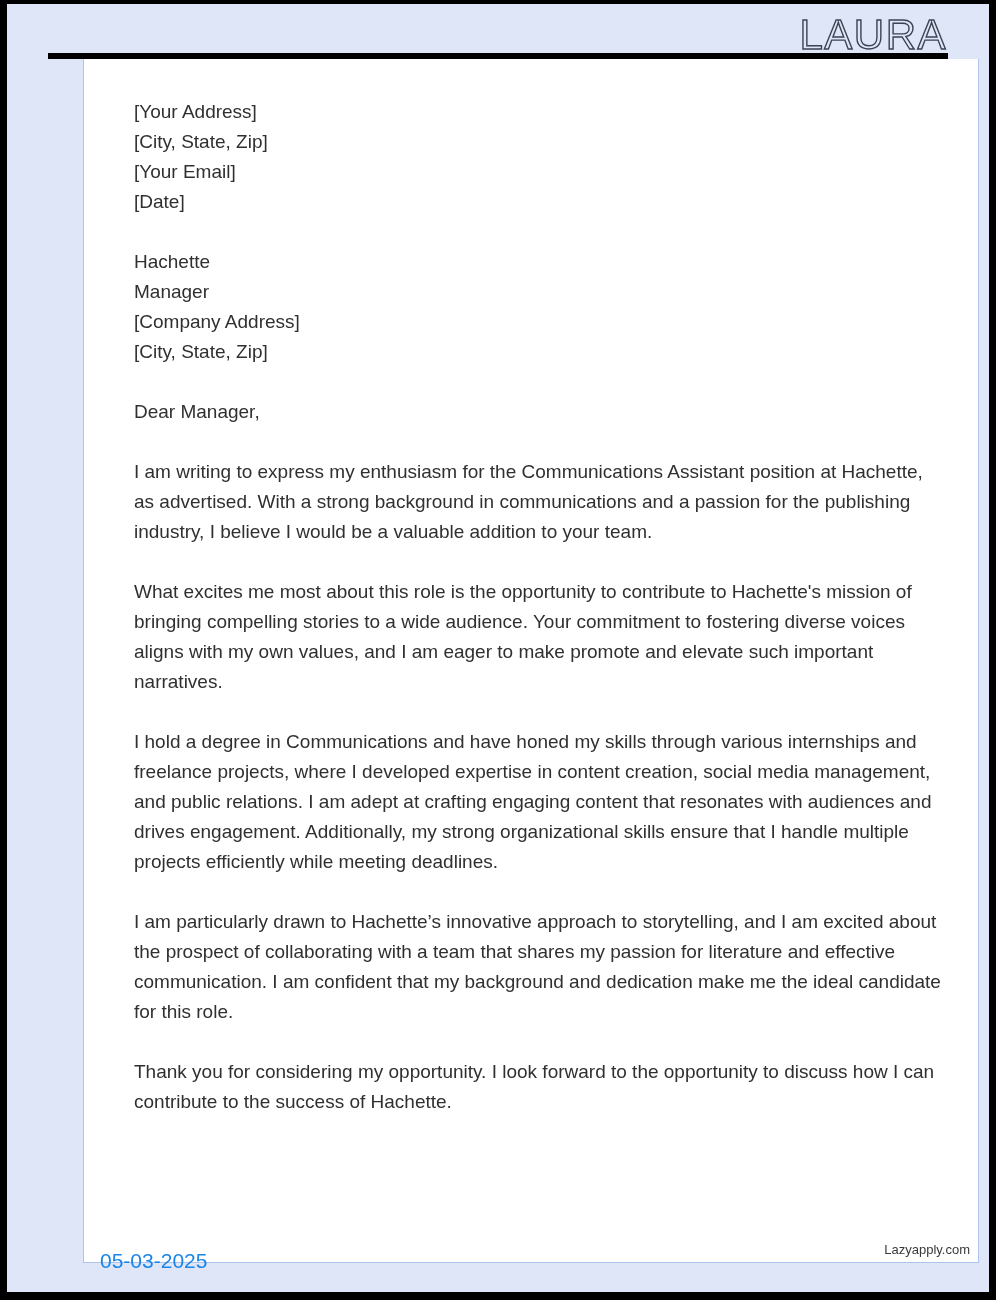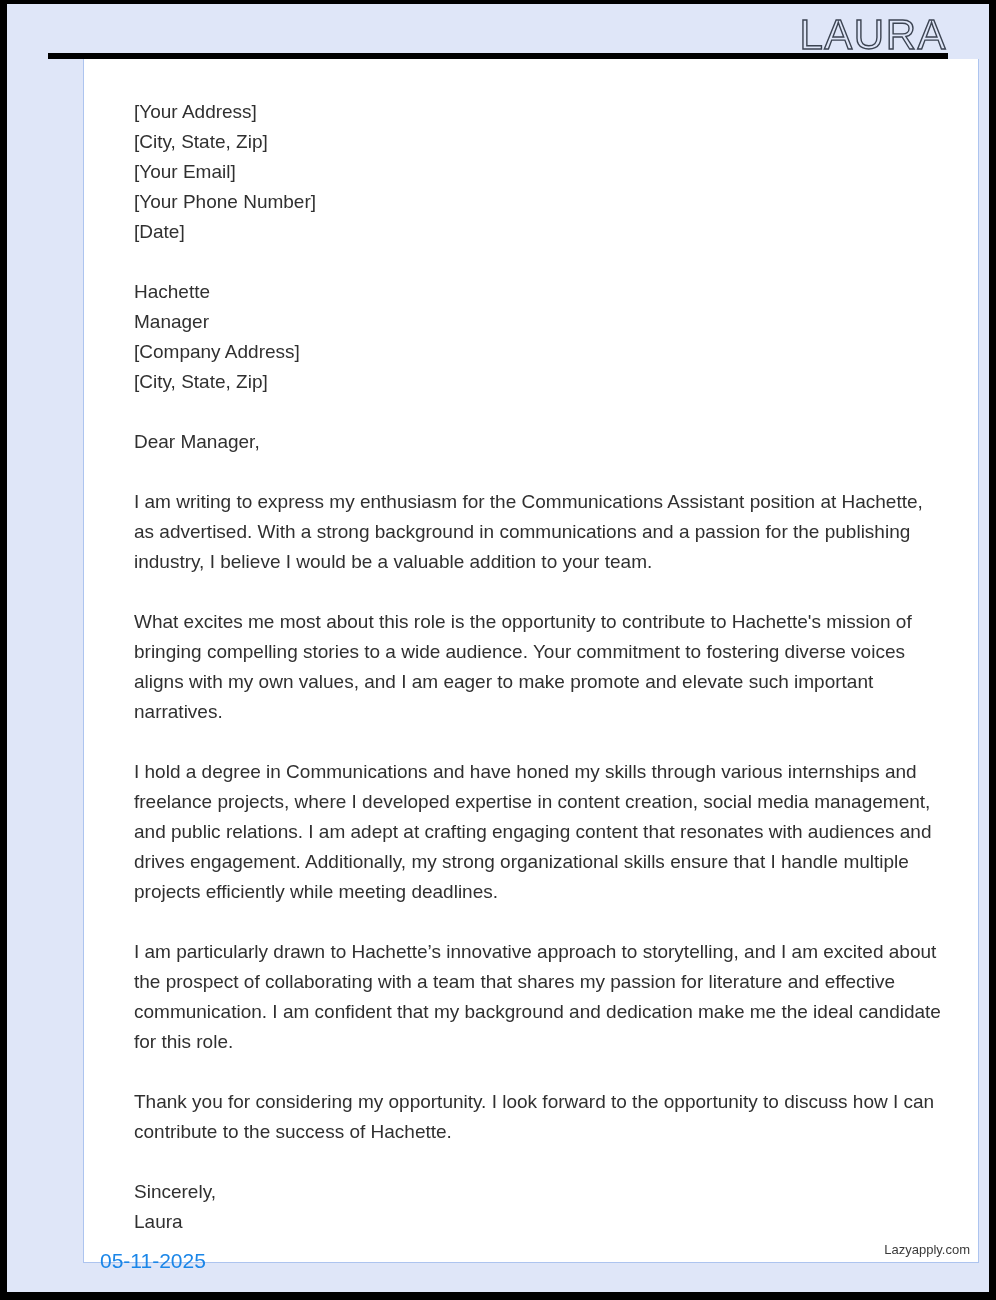--- a/index.html
+++ b/index.html
@@ -96,44 +96,39 @@
 
   <div class="header-rule"></div>
 
   <div class="document">
     <div class="letter-text">
 
       <div class="block">
         <div>[Your Address]</div>
         <div>[City, State, Zip]</div>
         <div>[Your Email]</div>
-        <div>[Your Phone Number]</div>
         <div>[Date]</div>
       </div>
 
       <div class="block">
         <div>Hachette</div>
         <div>Manager</div>
         <div>[Company Address]</div>
         <div>[City, State, Zip]</div>
       </div>
 
       <div class="block">Dear Manager,</div>
 
       <p>I am writing to express my enthusiasm for the Communications Assistant position at Hachette, as advertised. With a strong background in communications and a passion for the publishing industry, I believe I would be a valuable addition to your team.</p>
       <p>What excites me most about this role is the opportunity to contribute to Hachette's mission of bringing compelling stories to a wide audience. Your commitment to fostering diverse voices aligns with my own values, and I am eager to make promote and elevate such important narratives.</p>
       <p>I hold a degree in Communications and have honed my skills through various internships and freelance projects, where I developed expertise in content creation, social media management, and public relations. I am adept at crafting engaging content that resonates with audiences and drives engagement. Additionally, my strong organizational skills ensure that I handle multiple projects efficiently while meeting deadlines.</p>
       <p>I am particularly drawn to Hachette’s innovative approach to storytelling, and I am excited about the prospect of collaborating with a team that shares my passion for literature and effective communication. I am confident that my background and dedication make me the ideal candidate for this role.</p>
       <p>Thank you for considering my opportunity. I look forward to the opportunity to discuss how I can contribute to the success of Hachette.</p>
 
-      <div class="block">
-        <div>Sincerely,</div>
-        <div>Laura</div>
-      </div>
 
     </div>
 
     <div class="watermark">Lazyapply.com</div>
   </div>
 
-  <div class="footer-date">05-11-2025</div>
+  <div class="footer-date">05-03-2025</div>
 
 </div>
 
 </body></html>

